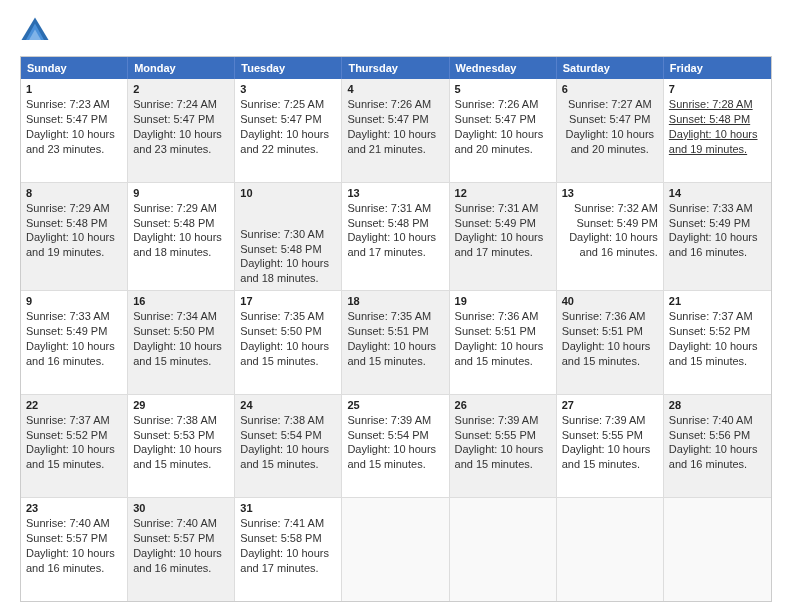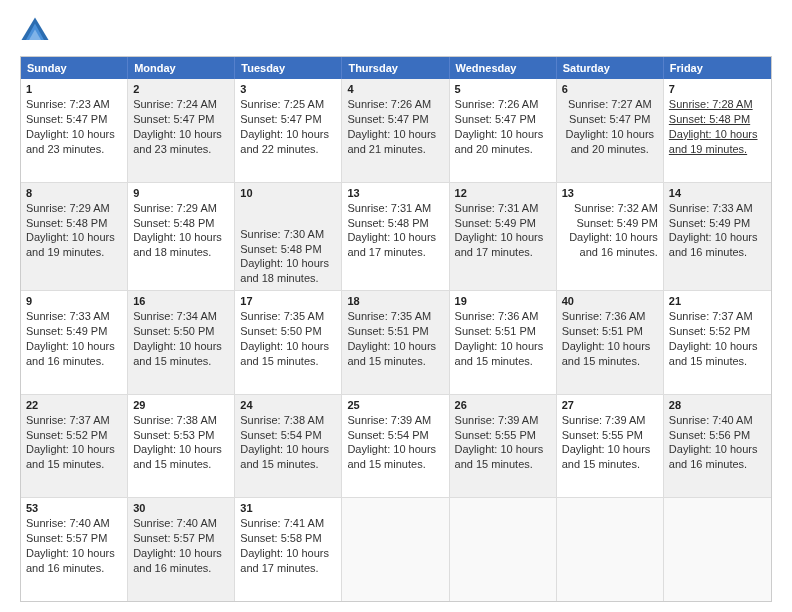--- a/index.html
+++ b/index.html
@@ -349,21 +349,21 @@
           <div class="cal-cell shaded">
             <span class="day-num">28</span>
             <div class="day-info" style="white-space: pre-line;">Sunrise: 7:40 AM
 Sunset: 5:56 PM
 Daylight: 10 hours
 and 16 minutes.</div>
           </div>
         </div>
         <div class="cal-row">
           <div class="cal-cell">
-            <span class="day-num">53</span>
+            <span class="day-num">23</span>
             <div class="day-info" style="white-space: pre-line;">Sunrise: 7:40 AM
 Sunset: 5:57 PM
 Daylight: 10 hours
 and 16 minutes.</div>
           </div>
           <div class="cal-cell shaded">
             <span class="day-num">30</span>
             <div class="day-info" style="white-space: pre-line;">Sunrise: 7:40 AM
 Sunset: 5:57 PM
 Daylight: 10 hours

